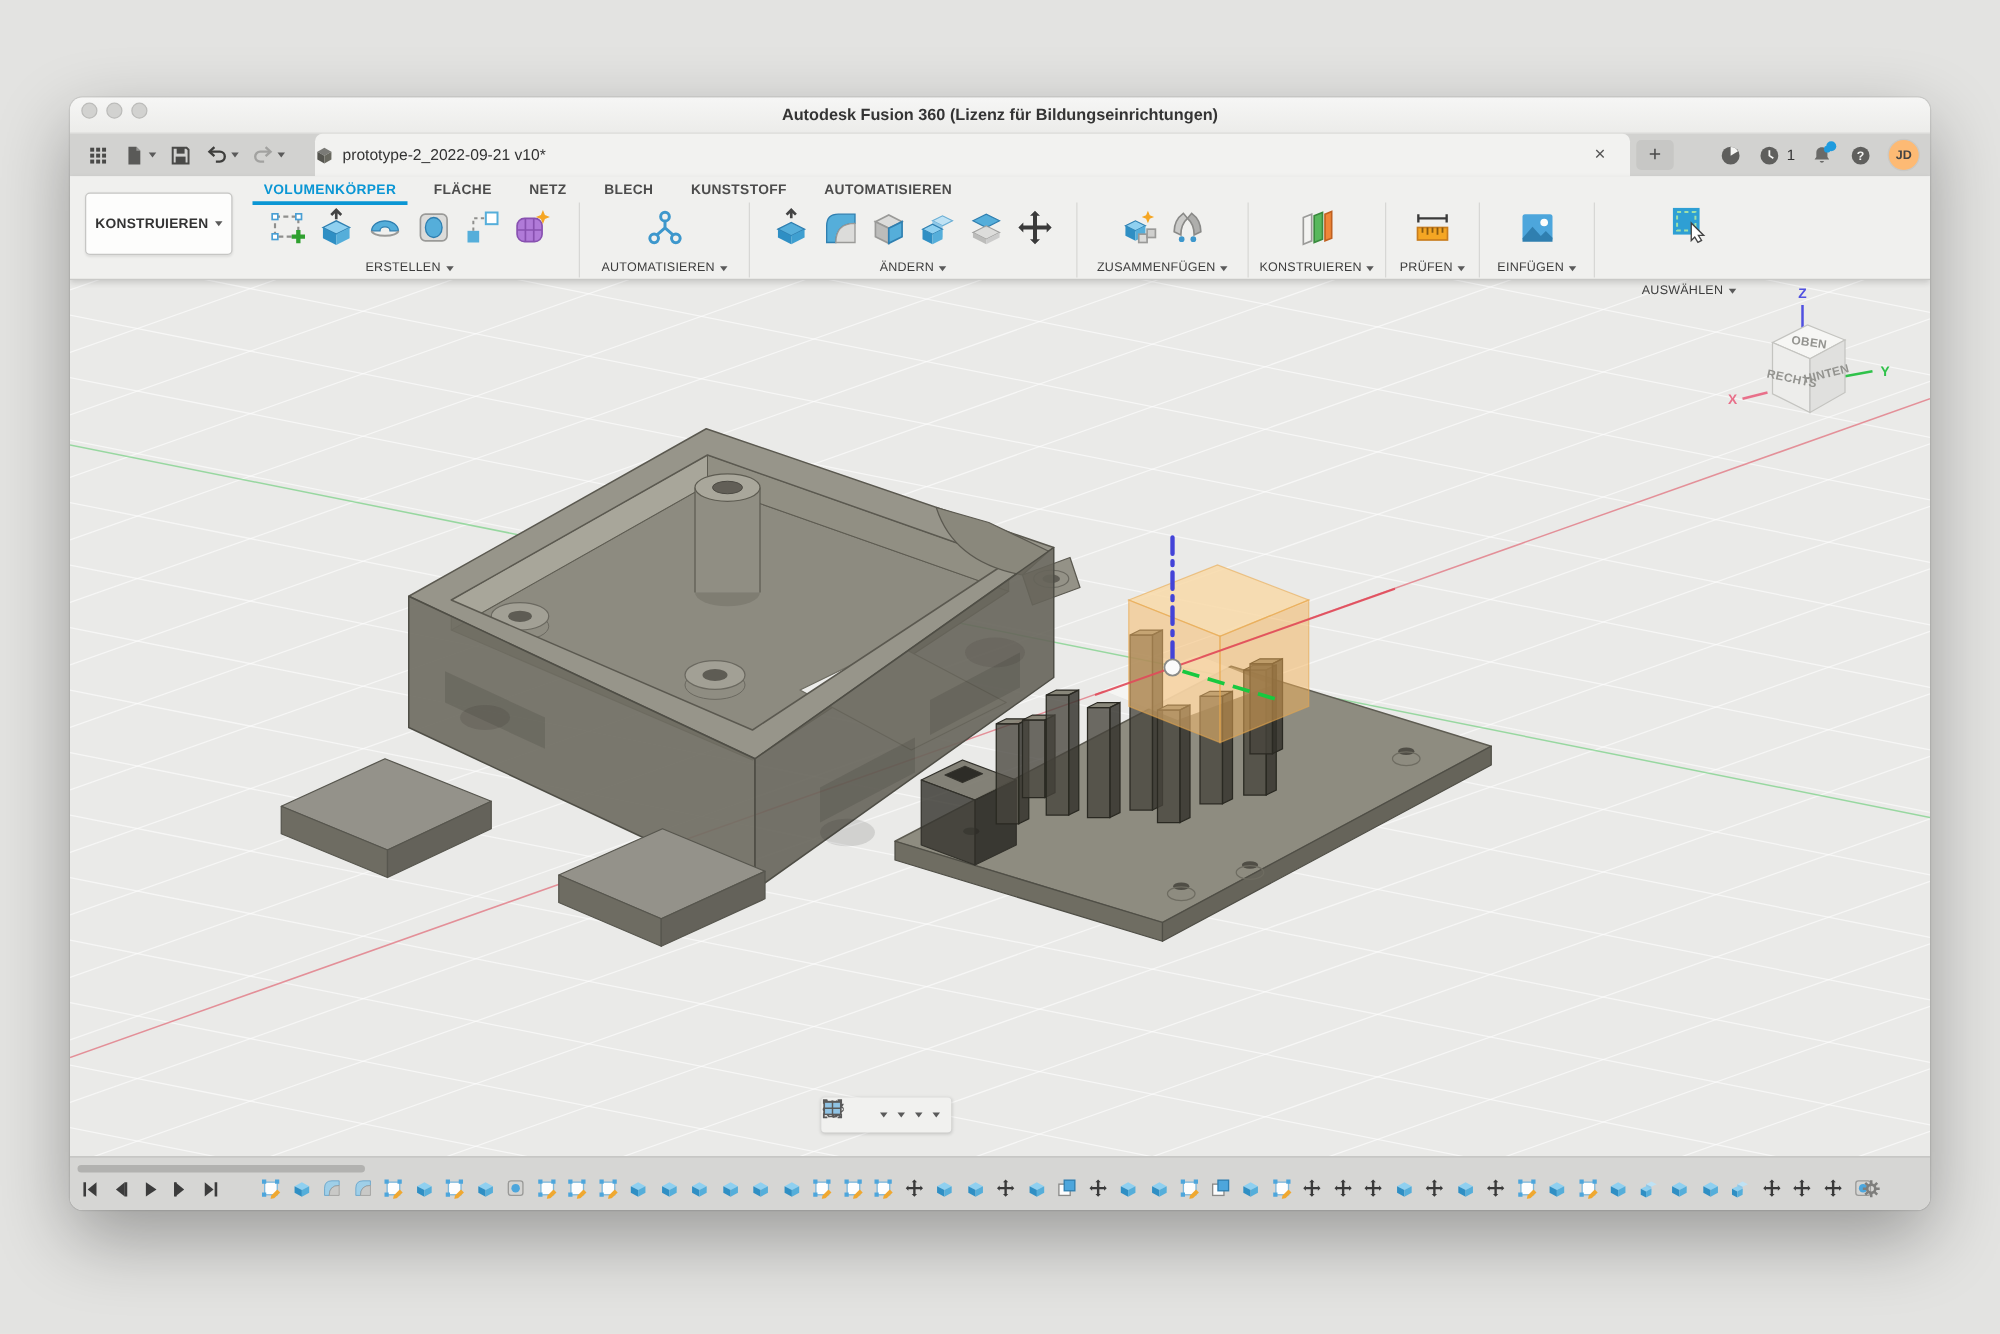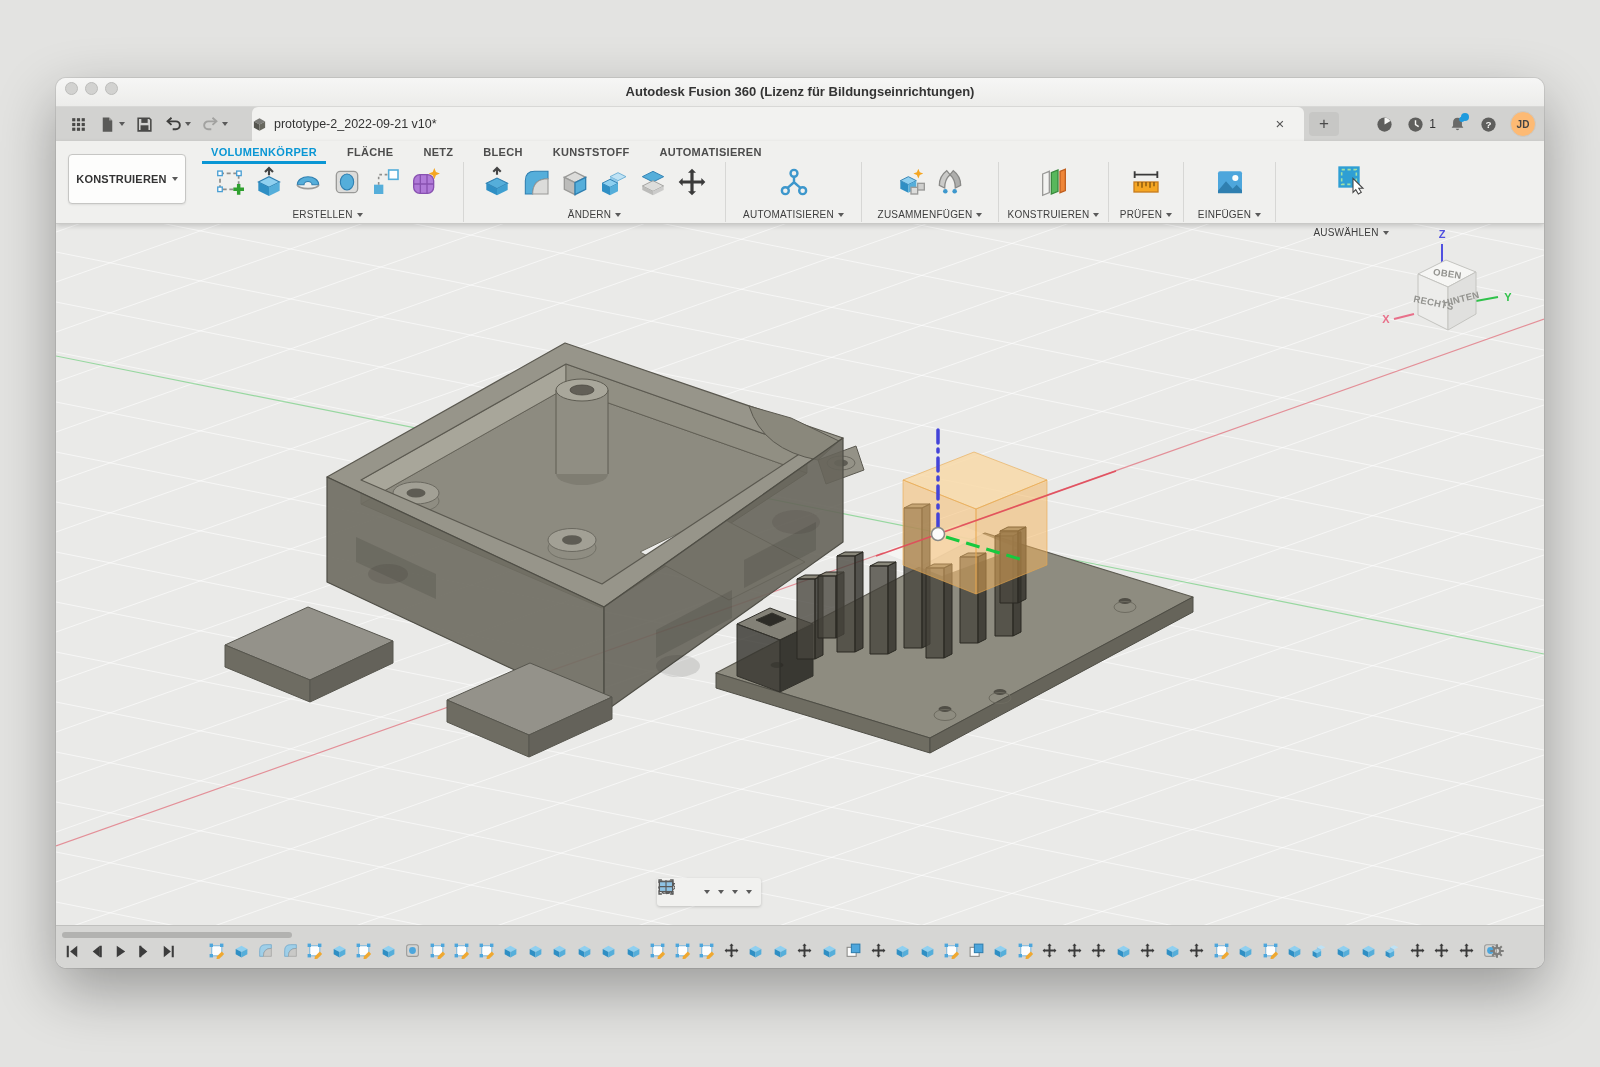--- a/index.html
+++ b/index.html
@@ -225,20 +225,36 @@
                 <path d="M8.5 6.8 v13.4 M13.5 6.8 v13.4 M3.7 13.5 h14.6" stroke="#8851b0" fill="none"></path>
                 <path d="M19 1.5 l1.2 3 3 1.2 -3 1.2 -1.2 3 -1.2-3 -3-1.2 3-1.2 z" fill="#f5a623"></path>
               </svg>
             </div>
           </div>
           <div class="glabel">
             <span>ERSTELLEN</span>
             <span class="caret"></span>
           </div>
         </div>
+        <div class="rgroup" style="width: 136px;">
+          <div class="icons">
+            <div>
+              <svg width="32" height="32" viewBox="0 0 24 24">
+                <circle cx="12" cy="5.5" r="2.6" fill="none" stroke="#3d97cc" stroke-width="1.8"></circle>
+                <circle cx="5.5" cy="18.5" r="2.6" fill="none" stroke="#3d97cc" stroke-width="1.8"></circle>
+                <circle cx="18.5" cy="18.5" r="2.6" fill="none" stroke="#3d97cc" stroke-width="1.8"></circle>
+                <path d="M12 8.2 v4 M12 12.2 l-4.8 4.2 M12 12.2 l4.8 4.2" stroke="#3d97cc" stroke-width="1.8" fill="none"></path>
+              </svg>
+            </div>
+          </div>
+          <div class="glabel">
+            <span>AUTOMATISIEREN</span>
+            <span class="caret"></span>
+          </div>
+        </div>
         <div class="rgroup" style="width: 262px;">
           <div class="icons">
             <div>
               <svg width="32" height="32" viewBox="0 0 24 24">
                 <path d="M12 6.5 V1.5 m-2.8 2.8 L12 1.5 l2.8 2.8" fill="none" stroke="#444" stroke-width="1.6"></path>
                 <polygon points="4,13 12,9 20,13 12,17" fill="#55aeda" stroke="#2f7fb0" stroke-width="0.8"></polygon>
                 <polygon points="4,13 12,17 12,22 4,18" fill="#2f8fc4"></polygon>
                 <polygon points="12,17 20,13 20,18 12,22" fill="#3f9fd0"></polygon>
               </svg>
             </div>
@@ -273,36 +289,20 @@
               </svg>
             </div>
             <div>
               <svg width="32" height="32" viewBox="0 0 24 24">
                 <path d="M12 2 L15 5 H13.2 V10.8 H19 V9 L22 12 L19 15 V13.2 H13.2 V19 H15 L12 22 L9 19 H10.8 V13.2 H5 V15 L2 12 L5 9 V10.8 H10.8 V5 H9 Z" fill="#3a3a3a"></path>
               </svg>
             </div>
           </div>
           <div class="glabel">
             <span>ÄNDERN</span>
-            <span class="caret"></span>
-          </div>
-        </div>
-        <div class="rgroup" style="width: 136px;">
-          <div class="icons">
-            <div>
-              <svg width="32" height="32" viewBox="0 0 24 24">
-                <circle cx="12" cy="5.5" r="2.6" fill="none" stroke="#3d97cc" stroke-width="1.8"></circle>
-                <circle cx="5.5" cy="18.5" r="2.6" fill="none" stroke="#3d97cc" stroke-width="1.8"></circle>
-                <circle cx="18.5" cy="18.5" r="2.6" fill="none" stroke="#3d97cc" stroke-width="1.8"></circle>
-                <path d="M12 8.2 v4 M12 12.2 l-4.8 4.2 M12 12.2 l4.8 4.2" stroke="#3d97cc" stroke-width="1.8" fill="none"></path>
-              </svg>
-            </div>
-          </div>
-          <div class="glabel">
-            <span>AUTOMATISIEREN</span>
             <span class="caret"></span>
           </div>
         </div>
         <div class="rgroup" style="width: 137px;">
           <div class="icons">
             <div>
               <svg width="32" height="32" viewBox="0 0 24 24">
                 <polygon points="4,11 10,8 16,11 10,14" fill="#8fd0f0" stroke="#2f7fb0" stroke-width="0.7"></polygon>
                 <polygon points="4,11 10,14 10,20 4,17" fill="#2f8fc4"></polygon>
                 <polygon points="10,14 16,11 16,17 10,20" fill="#55aeda"></polygon>

